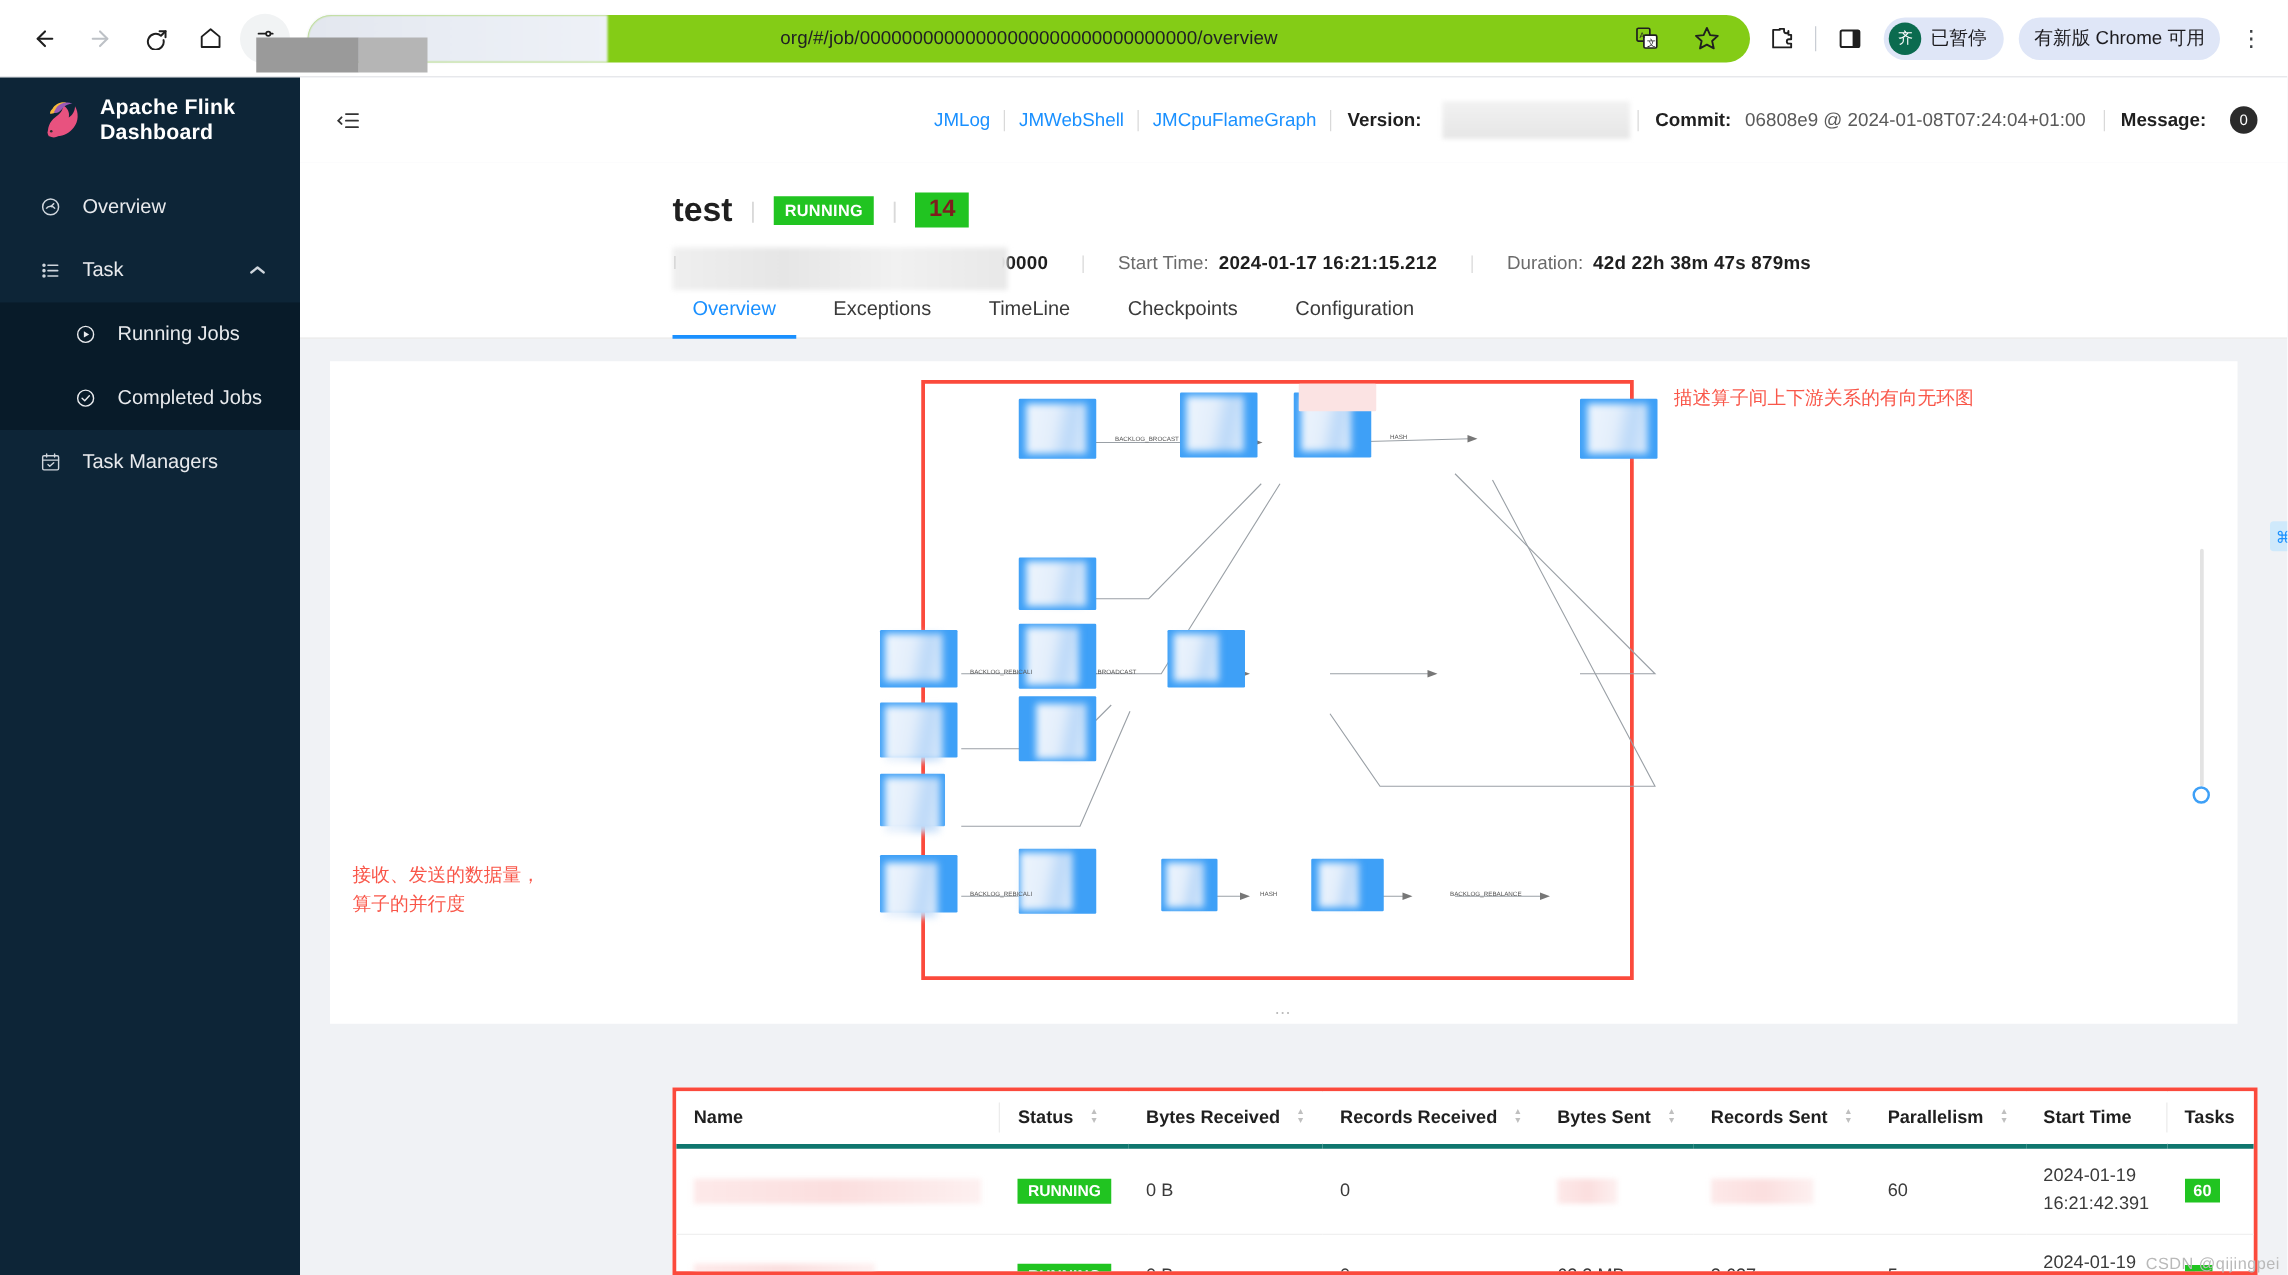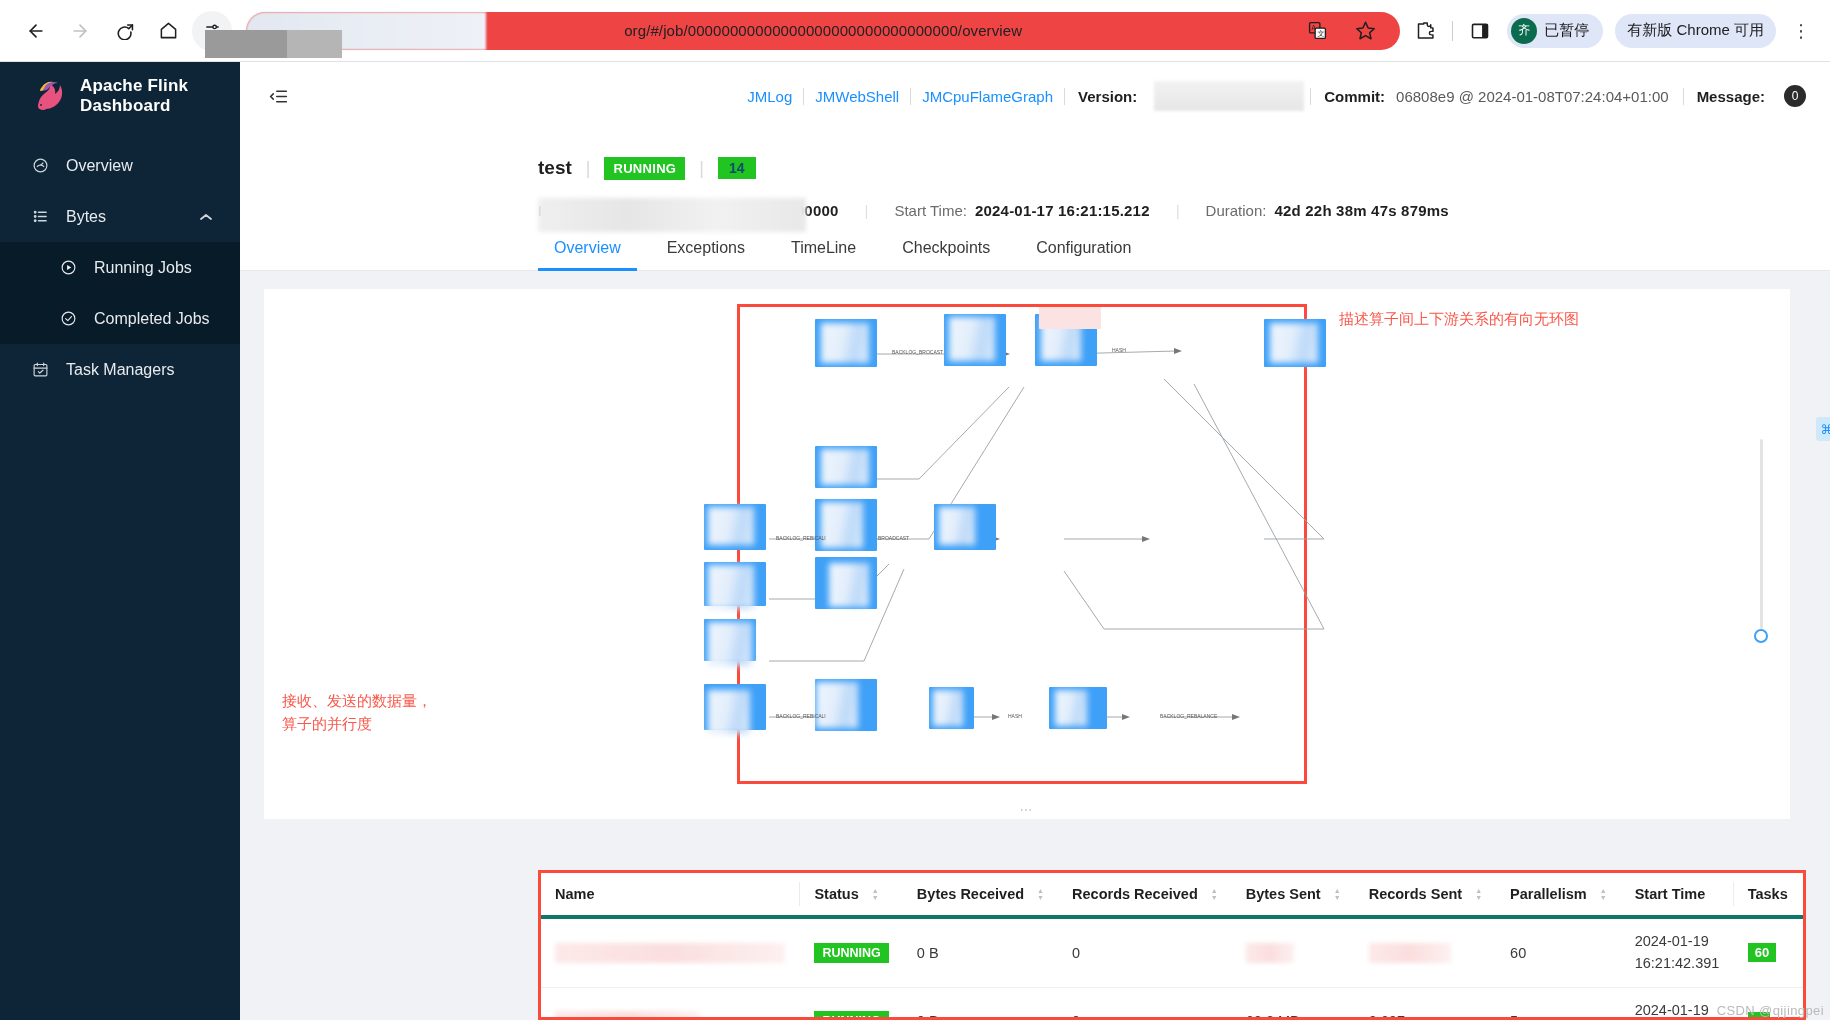--- a/index.html
+++ b/index.html
@@ -28,21 +28,21 @@
   .nav-btns { display:flex; align-items:center; gap:4px; }
   .nav-btn {
     width:40px; height:40px; border-radius:50%;
     display:flex; align-items:center; justify-content:center;
     color:#1f1f1f; cursor:pointer;
   }
   .nav-btn.disabled { color:#bdc1c6; }
   .nav-btn.pill { background:#f1f3f4; }
   .omnibox {
     flex:1; height:38px; margin-left:14px; margin-right:10px;
-    background:#ef4444; border-radius:19px;
+    background:#84cc16; border-radius:19px;
     display:flex; align-items:center; position:relative;
     padding:0 14px;
     justify-content:center;
   }
   .omnibox-redact {
     position:absolute; left:0px; top:0px; width:240px; height:38px;
     background:linear-gradient(90deg,#e3e7ef,#e9edf4,#eef1f7);
     border-radius:19px 0 0 19px;
     filter: blur(1px);
   }
@@ -136,28 +136,28 @@
   }
   .job-card { background:#ffffff; padding:18px 0 0 0; }
   .job-title-row {
     display:flex; align-items:center; gap:0; padding-left:298px; height:40px;
   }
   .job-name-redact {
     position:absolute; left:298px; top:136px; width:268px; height:34px;
     background:linear-gradient(90deg,#efefef,#e6e6e6,#f1f1f1,#e8e8e8);
     filter:blur(2px);
   }
-  .job-title-text { font-size:19px; font-weight:bold; color:#1f1f1f; }
+  .job-title-text { font-size:27px; font-weight:bold; color:#1f1f1f; }
   .pipe { color:#d9d9d9; margin:0 14px; font-size:18px; }
   .badge-running {
     background:#21c421; color:#ffffff; font-size:13px; font-weight:bold;
     padding:4px 9px; letter-spacing:0.3px;
   }
   .badge-count {
-    background:#21c421; color:#0c4a6e; font-size:14px; font-weight:bold;
+    background:#21c421; color:#7f1d1d; font-size:19px; font-weight:bold;
     padding:3px 11px;
   }
   .job-meta-row {
     display:flex; align-items:center; padding-left:298px; margin-top:14px;
     font-size:15px; color:#5a5a5a;
   }
   .meta-k { color:#6b6b6b; }
   .meta-v { color:#1f1f1f; font-weight:bold; margin-left:8px; letter-spacing:0.2px; }
   .meta-sep { color:#e0e0e0; margin:0 26px; }
   .tabs {
@@ -375,21 +375,21 @@
           <span class="nav-ico">
             <svg width="17" height="17" viewBox="0 0 24 24" fill="none" stroke="currentColor" stroke-width="1.8" stroke-linecap="round">
                 <line x1="9" y1="6" x2="20" y2="6"></line>
                 <line x1="9" y1="12" x2="20" y2="12"></line>
                 <line x1="9" y1="18" x2="20" y2="18"></line>
                 <circle cx="4.5" cy="6" r="1.1" fill="currentColor"></circle>
                 <circle cx="4.5" cy="12" r="1.1" fill="currentColor"></circle>
                 <circle cx="4.5" cy="18" r="1.1" fill="currentColor"></circle>
               </svg>
           </span>
-          <span>Bytes</span>
+          <span>Task</span>
           <span class="nav-caret">
             <svg width="12" height="8" viewBox="0 0 12 8" fill="none" stroke="currentColor" stroke-width="1.8" stroke-linecap="round" stroke-linejoin="round">
                 <polyline points="1 6 6 2 11 6"></polyline>
               </svg>
           </span>
         </div>
 
         <div class="subnav">
           <div class="nav-item">
             <span class="sub-ico">

